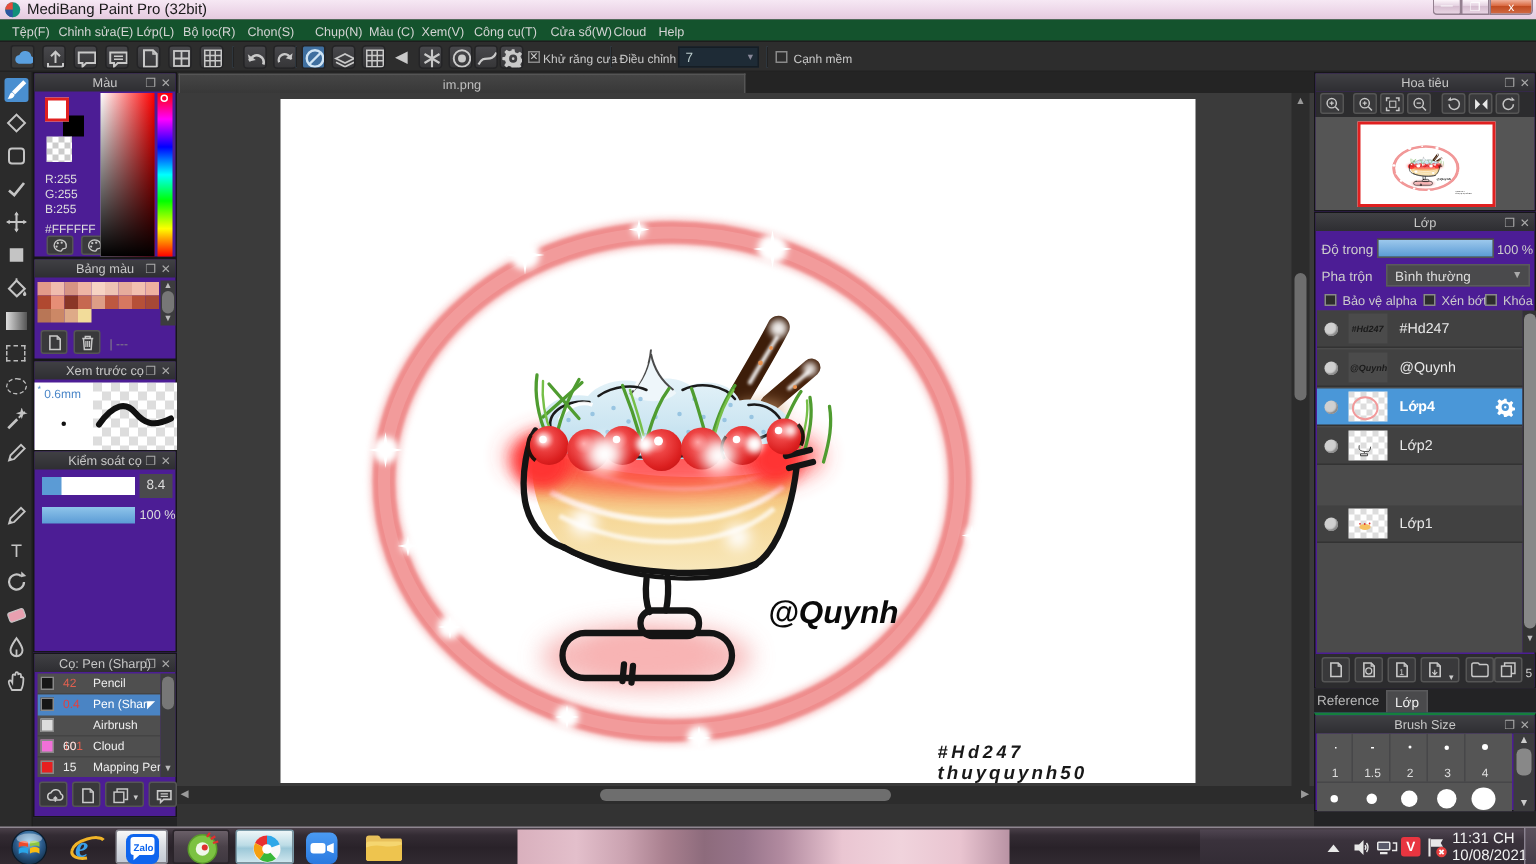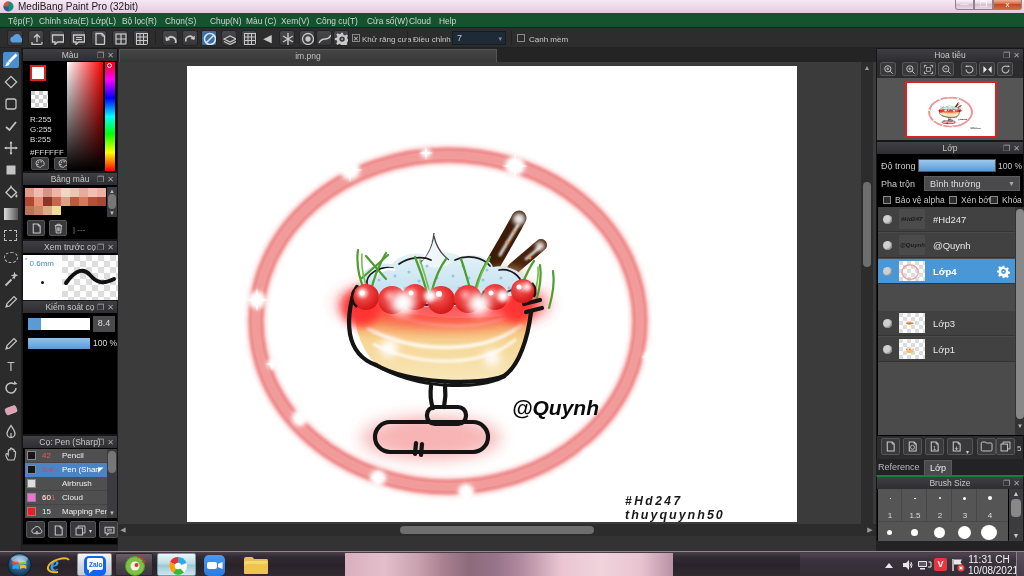--- a/index.html
+++ b/index.html
@@ -16,21 +16,21 @@
 #tbar{left:0;top:28px;width:1024px;height:20px;background:#2d2d2d;border-bottom:1px solid #222}
 .ti{position:absolute;top:2px;width:17px;height:16px;color:#c9c9c9;font-size:11px;text-align:center;line-height:16px}
 .tlbl{position:absolute;top:7px;font-size:8px;color:#c9c9c9;white-space:nowrap}
 .tsep{position:absolute;top:3px;width:1px;height:14px;background:#4a6a85;border-right:1px solid #222}
 .tbico{background:linear-gradient(180deg,#48484c,#363638);border:1px solid #242426;border-radius:3px}
 .cb{position:absolute;width:8px;height:8px;border:1px solid #8a8a8a;background:#2d2d2d}
 
 #lstrip{left:0;top:48px;width:22px;height:503px;background:#2b2b2b;border-right:1px solid #1e1e1e}
 .lt{position:absolute;left:2px;width:18px;height:18px;color:#c4c4c4;font-size:11px;text-align:center;line-height:18px}
 
-.panel{position:absolute;background:#000000;border:1px solid #161618}
+.panel{position:absolute;background:#4c1d95;border:1px solid #161618}
 .ptitle{position:absolute;left:0;top:0;right:0;height:12px;background:linear-gradient(180deg,#404044,#2e2e32);color:#c8c8c8;font-size:8.5px;text-align:center;line-height:12px}
 .pico{position:absolute;top:2px;width:9px;height:9px;color:#aaa;font-size:8px;line-height:9px;text-align:center}
 
 
 #cv{left:118px;top:48px;width:758px;height:503px;background:#3b3b3b}
 #tabbar{position:absolute;left:0;top:0;width:758px;height:14px;background:#242424}
 #tab1{position:absolute;left:1px;top:1px;width:378px;height:13px;background:linear-gradient(180deg,#454545,#383838);border:1px solid #555;border-bottom:none;color:#c0c0c0;font-size:8.5px;text-align:center;line-height:13px}
 #white{position:absolute;left:69px;top:18px;width:610px;height:456px;background:#fff}
 
 .sbv{position:absolute;background:#2c2c2c}
@@ -793,26 +793,26 @@
     <div class="lrow" style="top:52px;background:#4a97d8">
           <div class="leye"></div>
           <div class="lthumb"><svg width="26" height="20" viewBox="0 0 610 456" preserveAspectRatio="none">
               <ellipse cx="261" cy="255" rx="192" ry="166" fill="none" stroke="#f2999a" stroke-width="30"></ellipse>
             </svg></div>
           <div class="llbl" style="font-weight:bold;color:#fff">Lớp4</div>
       <svg class="abs" style="left:119px;top:6px" width="13" height="13" viewBox="0 0 16 16">
             <path fill="#fff" d="M8 5a3 3 0 1 0 0 6 3 3 0 0 0 0-6zm0 2a1 1 0 1 1 0 2 1 1 0 0 1 0-2zM7 1h2l.4 2.2 1.8.8L13 2.8 14.6 4.4 13.4 6.2l.7 1.8L16 8.4v2l-2 .4-.7 1.8 1.2 1.8-1.6 1.6-1.8-1.2-1.8.7L9 16H7l-.4-2-1.8-.7-1.8 1.2-1.6-1.6 1.2-1.8L2 9.4 0 9V7l2-.4.7-1.8L1.5 3l1.6-1.6L5 2.6l1.8-.7z"></path>
           </svg>
     </div>
-    <div class="lrow" style="top:104px">
+    <div class="lrow" style="top:78px">
           <div class="leye"></div>
           <div class="lthumb"><svg width="26" height="20" viewBox="0 0 610 456" preserveAspectRatio="none">
-              <ellipse cx="255" cy="235" rx="90" ry="25" fill="#e87828"></ellipse>
+              <path d="M169 225 C160 260 165 290 187 303 C210 322 300 325 318 317 C335 305 344 270 346 246 M246 321 L250 344 M188 354 h110 v30 h-110 z" fill="none" stroke="#333" stroke-width="14"></path>
             </svg></div>
-          <div class="llbl">Lớp3</div>
+          <div class="llbl">Lớp2</div>
         </div>
     <div class="lrow" style="top:130px">
           <div class="leye"></div>
           <div class="lthumb"><svg width="26" height="20" viewBox="0 0 610 456" preserveAspectRatio="none">
               <ellipse cx="258" cy="280" rx="88" ry="45" fill="#f6c060"></ellipse>
               <circle cx="180" cy="233" r="14" fill="#e03030"></circle>
               <circle cx="254" cy="236" r="14" fill="#e03030"></circle>
               <circle cx="330" cy="228" r="14" fill="#e03030"></circle>
             </svg></div>
           <div class="llbl">Lớp1</div>

